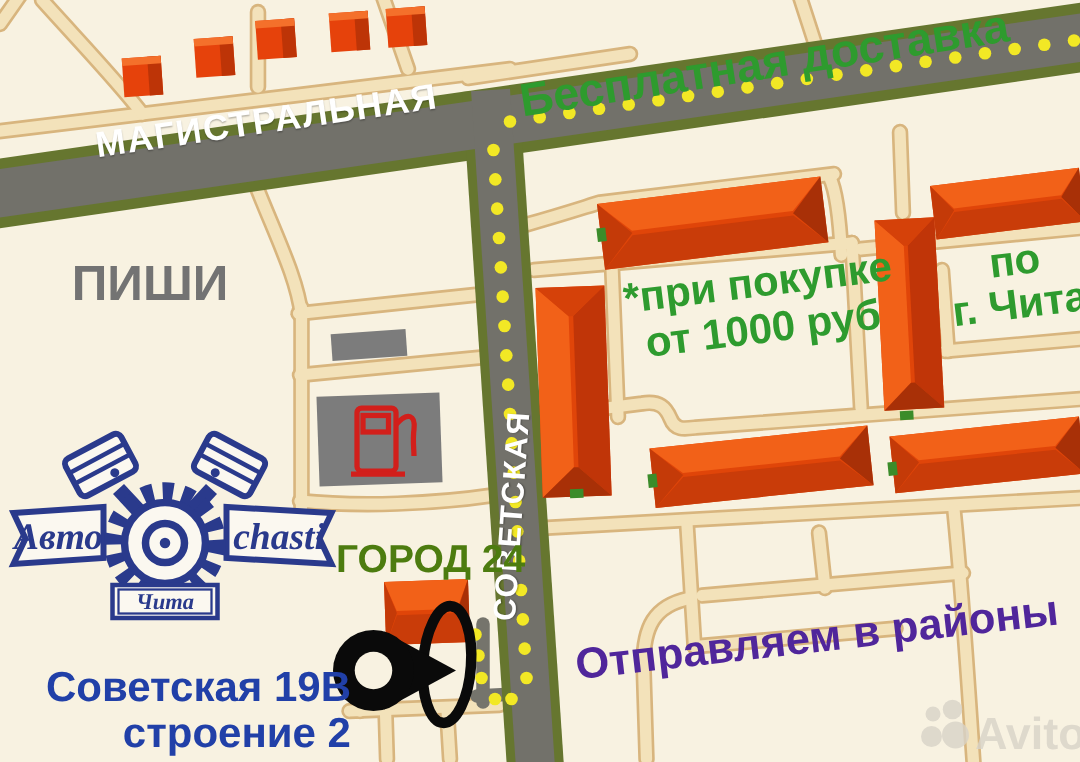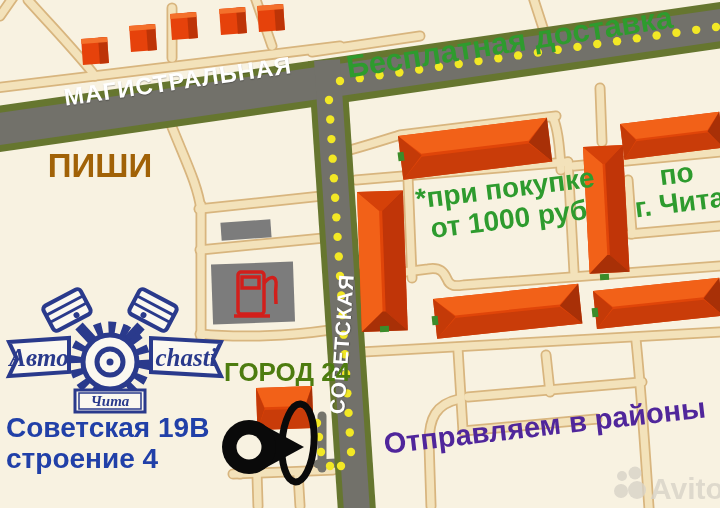--- a/index.html
+++ b/index.html
@@ -16,24 +16,24 @@
   #lbl-sovetskaya{left:240px;top:332px;width:204px;text-align:center;font-size:21px;
                   transform:rotate(-86deg);}
   #txt-free{left:344px;top:50px;color:#2E9B2E;font-weight:bold;font-size:31px;
             transform:rotate(-8.8deg);transform-origin:left top;}
   #txt-cond{left:404px;top:186px;width:200px;text-align:center;color:#2E9B2E;
             font-weight:bold;font-size:28px;line-height:1.1;
             transform:rotate(-7deg);transform-origin:left top;}
   #txt-area{left:620px;top:166px;width:110px;text-align:center;color:#2E9B2E;
             font-weight:bold;font-size:28px;line-height:1.05;
             transform:rotate(-7deg);transform-origin:left top;}
-  #txt-cta{left:2px;top:147px;width:196px;text-align:center;color:#a16207;
+  #txt-cta{left:2px;top:170px;width:196px;text-align:center;color:#737373;
            font-weight:bold;font-size:33px;line-height:1.17;}
   #txt-gorod{left:224px;top:357px;color:#4d7c0f;font-weight:bold;font-size:26px;}
-  #txt-addr{left:6px;top:412px;width:228px;text-align:left;color:#2140A8;
+  #txt-addr{left:6px;top:442px;width:228px;text-align:right;color:#2140A8;
             font-weight:bold;font-size:28px;line-height:1.12;}
   #txt-ship{left:382px;top:428px;color:#50269B;font-weight:bold;font-size:29px;
             transform:rotate(-6.5deg);transform-origin:left top;}
 </style>
 </head>
 <body>
 
 <div id="stage">
 
 <svg id="mapsvg" width="720" height="508" viewBox="0 0 720 508">
@@ -276,18 +276,18 @@
 </div>
 
 <div class="ovl" id="txt-cta">
   <div>ПИШИ</div>
 </div>
 
 <div class="ovl" id="txt-gorod">ГОРОД 24</div>
 
 <div class="ovl" id="txt-addr">
   <div>Советская 19В</div>
-  <div>строение 4</div>
+  <div>строение 2</div>
 </div>
 
 <div class="ovl" id="txt-ship">Отправляем в районы</div>
 
 </div>
 
 </body></html>

